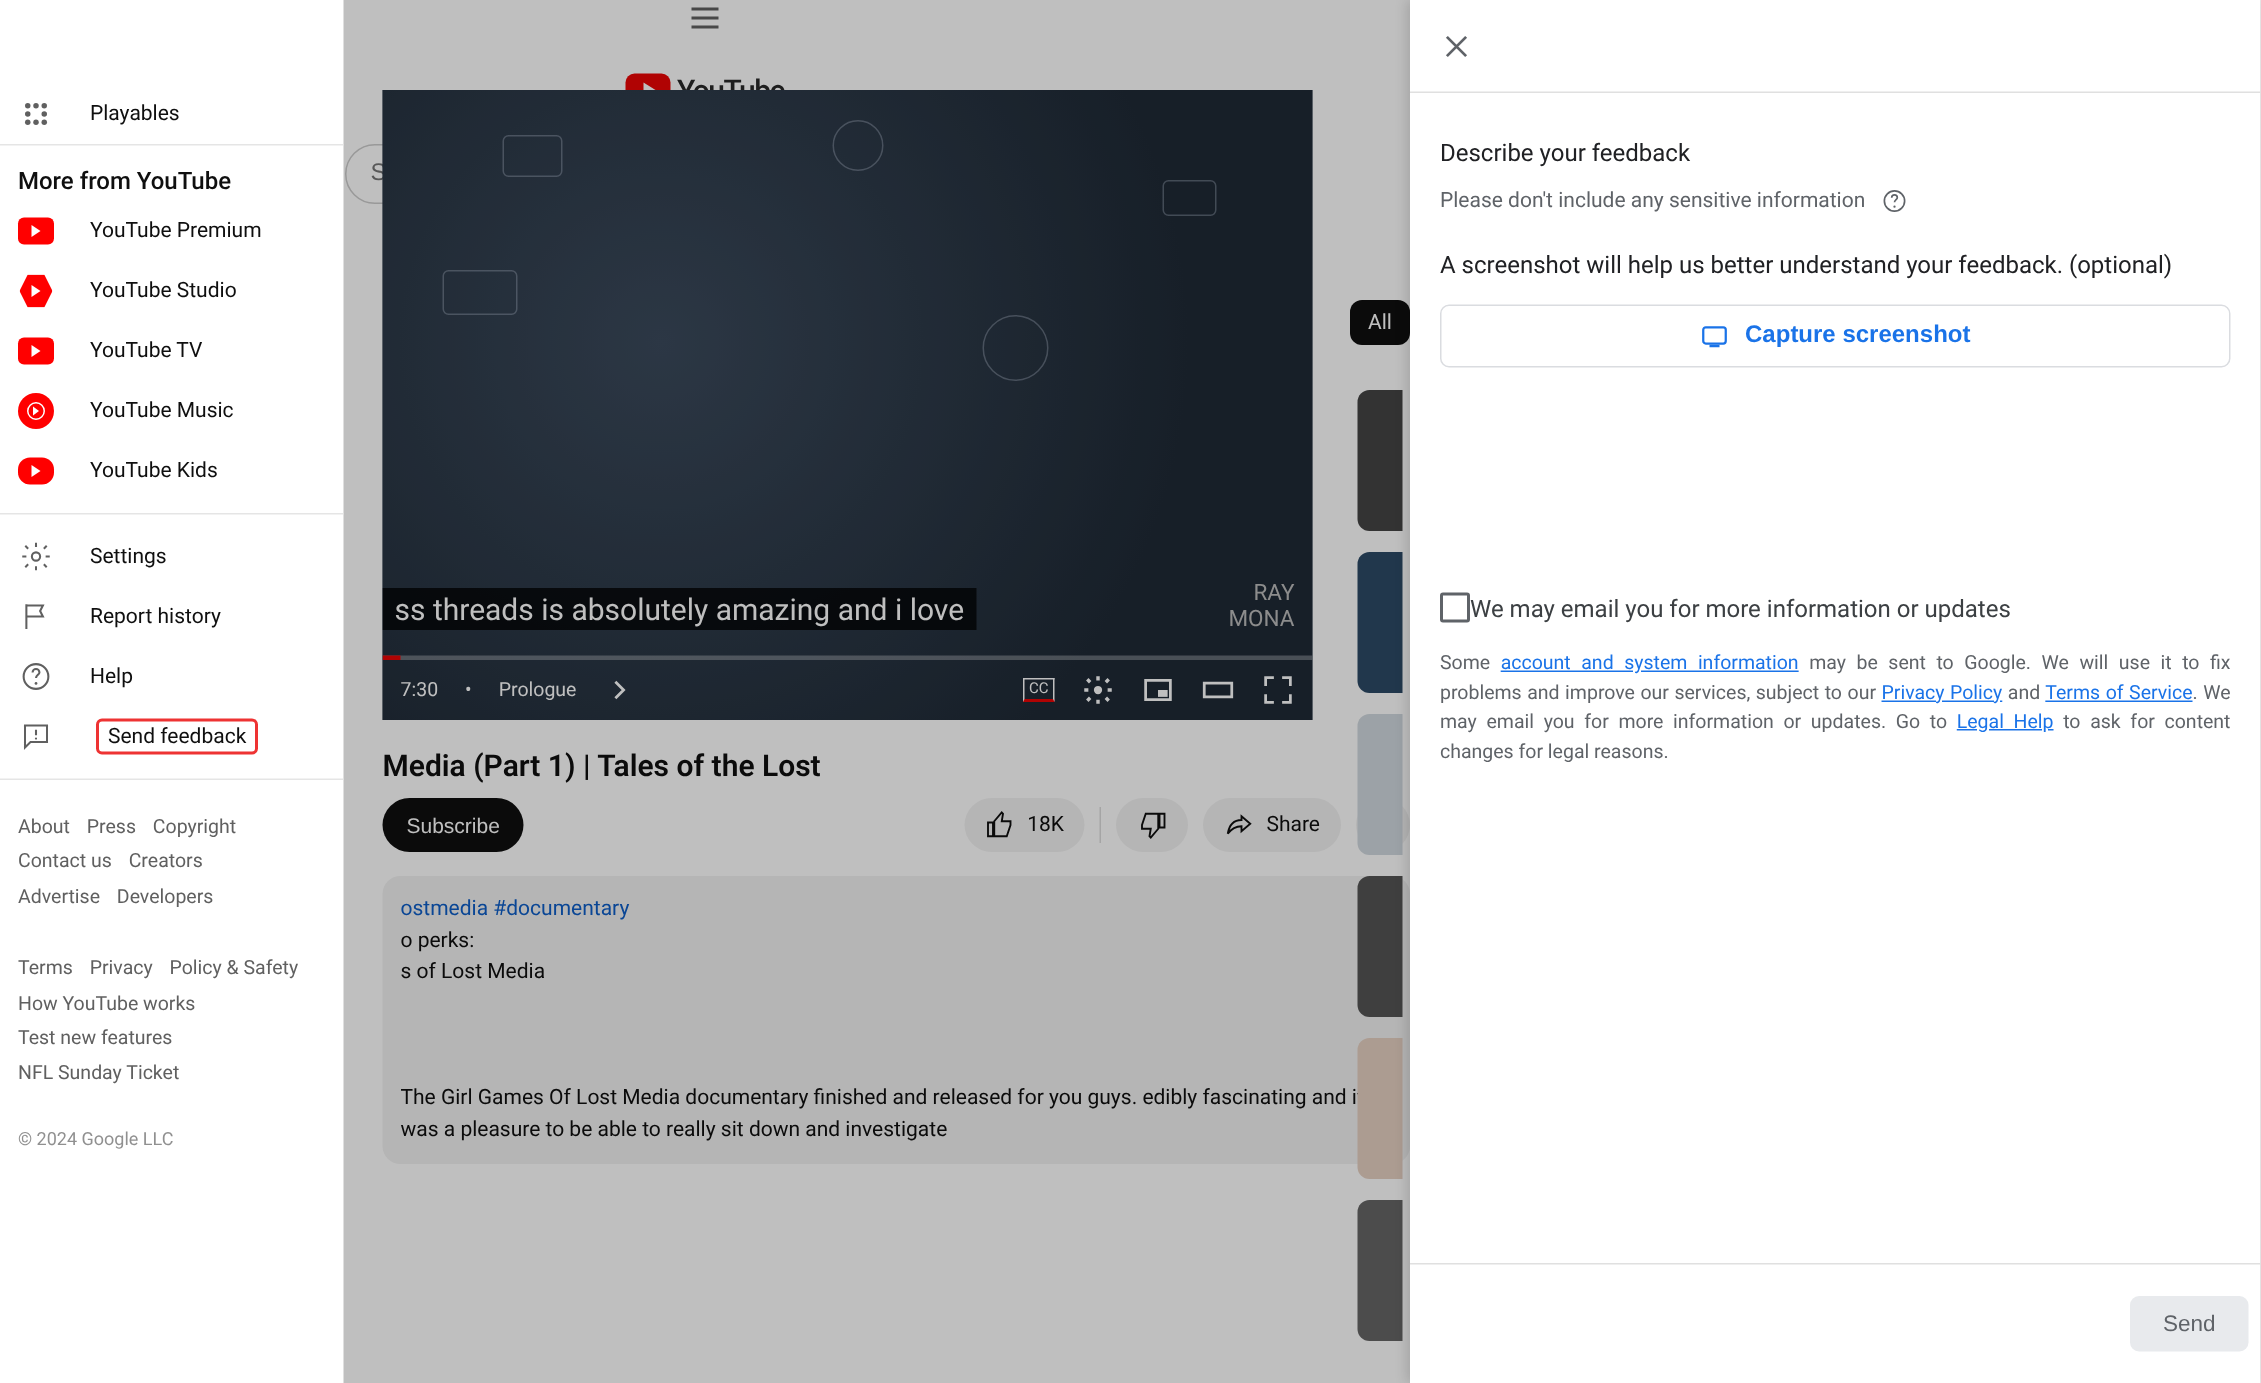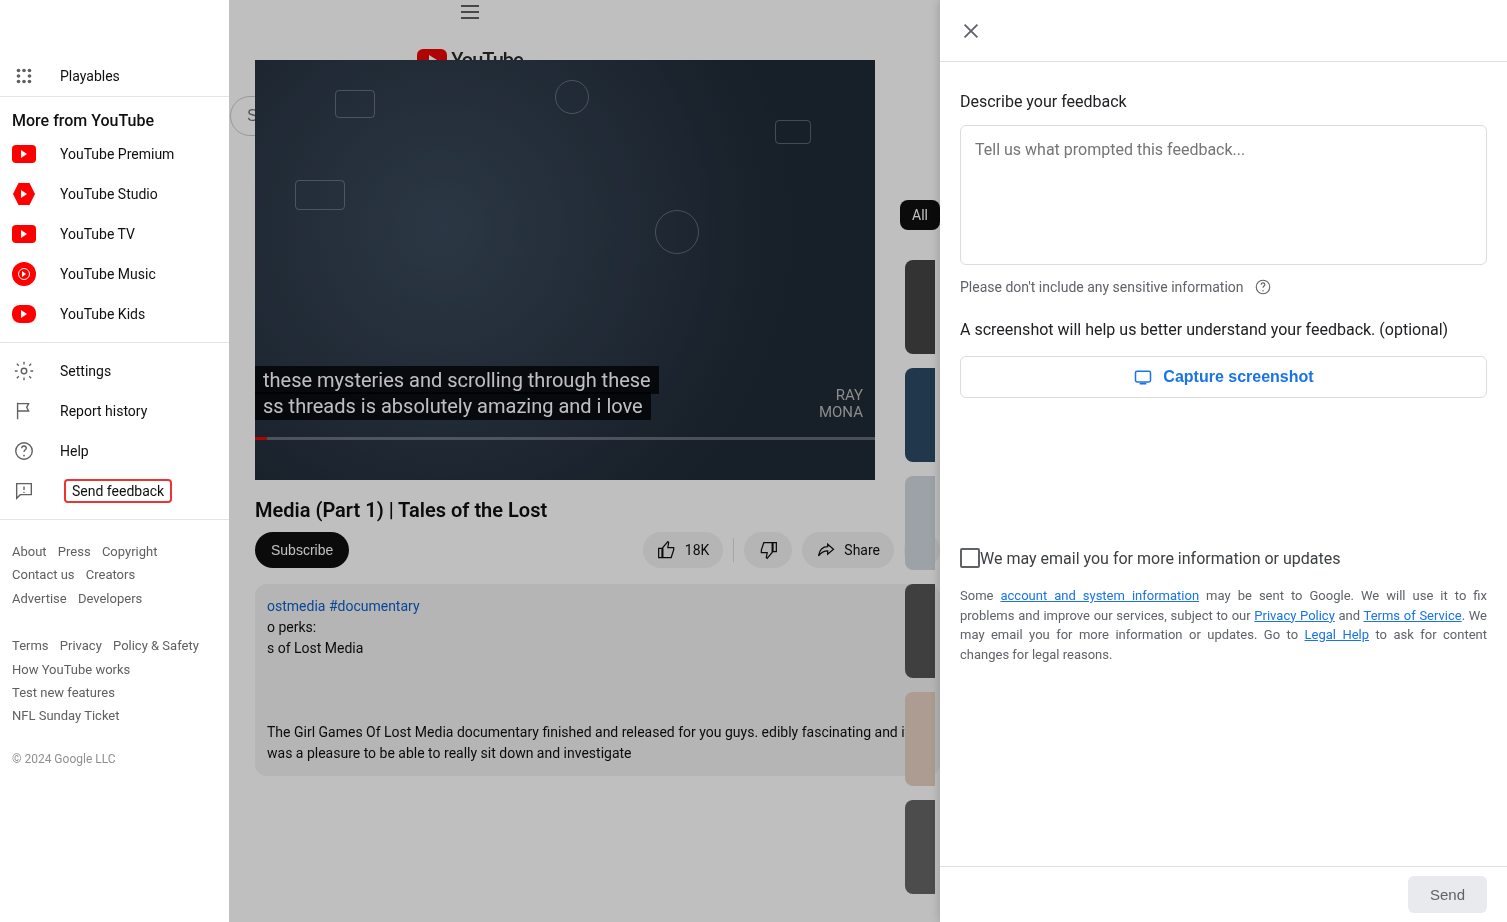--- a/index.html
+++ b/index.html
@@ -75,21 +75,21 @@
 .panel-body { padding: 20px; flex: 1; overflow: auto; font-size: 14px; color: #3c4043; }
 .fb-label { font-size: 16px; color: #202124; margin: 10px 0 14px; }
 .fb-ta { width: 100%; height: 140px; border: 1px solid #dadce0; border-radius: 6px; padding: 14px; font-size: 16px; font-family: inherit; resize: none; color:#5f6368; }
 .hint { display: flex; align-items: center; gap: 10px; font-size: 14px; color: #5f6368; margin-top: 10px; }
 .fb-shot { font-size: 16px; color: #202124; margin-top: 22px; line-height:1.5; }
 .cap-btn { width: 100%; height: 42px; border: 1px solid #dadce0; border-radius: 6px; background: #fff; color: #1a73e8; font-size: 16px; display: flex; align-items: center; justify-content: center; gap: 10px; margin-top: 14px; cursor: pointer; font-weight: bold; }
 .chk-row { display: flex; align-items: center; font-size: 16px; color: #3c4043; margin-top: 150px; }
 .chk { width: 20px; height: 20px; border: 2px solid #5f6368; border-radius: 2px; }
 .legal { font-size: 13px; color: #5f6368; margin-top: 18px; line-height: 1.5; text-align: justify; }
 .legal a { color: #1a73e8; text-decoration: underline; cursor:pointer; }
-.panel-foot { height: 56px; border-top: 1px solid #e0e0e0; display: flex; align-items: center; justify-content: flex-end; padding: 0 20px; }
+.panel-foot { height: 80px; border-top: 1px solid #e0e0e0; display: flex; align-items: center; justify-content: flex-end; padding: 0 8px; }
 .send-btn { background: #e8eaed; color: #5f6368; border: none; padding: 10px 22px; border-radius: 6px; font-size: 15px; font-weight: 500; cursor: pointer; }
 
 svg { display:block; }
 </style>
 </head>
 <body>
 
 <div class="base">
 
   <div class="header">
@@ -110,26 +110,49 @@
   </div>
 
   <div class="main">
     <div class="video">
       <div class="video-bg"></div>
       <div class="doodle" style="top:30px; left:80px; width:40px; height:28px; border-radius:4px;"></div>
       <div class="doodle" style="top:120px; left:40px; width:50px; height:30px; border-radius:4px;"></div>
       <div class="doodle" style="top:20px; left:300px; width:34px; height:34px; border-radius:50%;"></div>
       <div class="doodle" style="top:150px; left:400px; width:44px; height:44px; border-radius:50%;"></div>
       <div class="doodle" style="top:60px; left:520px; width:36px; height:24px; border-radius:4px;"></div>
-      <div class="captions" style="bottom:86px;">these mysteries and scrolling through these</div>
       <div class="captions">ss threads is absolutely amazing and i love</div>
       <div class="raymona"><span>RAY</span><br><span>MONA</span></div>
       <div class="prog">
           <div class="prog-fill"></div>
         </div>
+      <div class="controls">
+        <span>7:30</span>
+        <span>•</span>
+        <span>Prologue</span>
+        <svg class="ctrl-ic" viewBox="0 0 24 24">
+            <path d="M9 6l6 6-6 6" stroke="#fff" stroke-width="2" fill="none"></path>
+          </svg>
+        <div class="ctrl-spacer"></div>
+        <div style="border:1.5px solid #fff; padding:1px 3px; font-size:10px; border-bottom: 2px solid #f00;">CC</div>
+        <svg class="ctrl-ic" viewBox="0 0 24 24">
+            <circle cx="12" cy="12" r="3" fill="#fff"></circle>
+            <path d="M12 2v3M12 19v3M4.2 4.2l2.1 2.1M17.7 17.7l2.1 2.1M2 12h3M19 12h3M4.2 19.8l2.1-2.1M17.7 6.3l2.1-2.1" stroke="#fff" stroke-width="2.5"></path>
+          </svg>
+        <svg class="ctrl-ic" viewBox="0 0 24 24">
+            <rect x="3" y="5" width="18" height="14" stroke="#fff" stroke-width="2" fill="none"></rect>
+            <rect x="12" y="12" width="7" height="5" fill="#fff"></rect>
+          </svg>
+        <svg class="ctrl-ic" viewBox="0 0 24 24">
+            <rect x="2" y="7" width="20" height="10" stroke="#fff" stroke-width="2" fill="none"></rect>
+          </svg>
+        <svg class="ctrl-ic" viewBox="0 0 24 24">
+            <path d="M3 9V3h6M21 9V3h-6M3 15v6h6M21 15v6h-6" stroke="#fff" stroke-width="2" fill="none"></path>
+          </svg>
+      </div>
     </div>
     <div class="title">Media (Part 1) | Tales of the Lost</div>
     <div class="act-row">
       <button class="sub-btn">Subscribe</button>
       <div style="flex:1"></div>
       <div class="act-btn">
         <svg width="20" height="20" viewBox="0 0 24 24">
             <path d="M2 10h4v11H2zM7 21h10l3-9V9h-7l1-6-1-1-6 7z" fill="none" stroke="#0f0f0f" stroke-width="1.5"></path>
           </svg>
         <span>18K</span>
@@ -309,21 +332,20 @@
 <div class="panel">
   <div class="panel-head">
     <div style="cursor:pointer;">
       <svg width="22" height="22" viewBox="0 0 24 24">
           <path d="M5 5l14 14M19 5L5 19" stroke="#5f6368" stroke-width="2"></path>
         </svg>
     </div>
   </div>
   <div class="panel-body">
     <div class="fb-label">Describe your feedback</div>
-    <textarea class="fb-ta" placeholder="Tell us what prompted this feedback..." style=""></textarea>
     <div class="hint">
       <span>Please don't include any sensitive information</span>
       <svg width="18" height="18" viewBox="0 0 24 24">
           <circle cx="12" cy="12" r="9" fill="none" stroke="#5f6368" stroke-width="1.5"></circle>
           <path d="M9.5 9a2.5 2.5 0 015 0c0 1.5-2.5 2-2.5 4" fill="none" stroke="#5f6368" stroke-width="1.5"></path>
           <circle cx="12" cy="17" r="1" fill="#5f6368"></circle>
         </svg>
     </div>
     <div class="fb-shot">A screenshot will help us better understand your feedback. (optional)</div>
     <button class="cap-btn">

